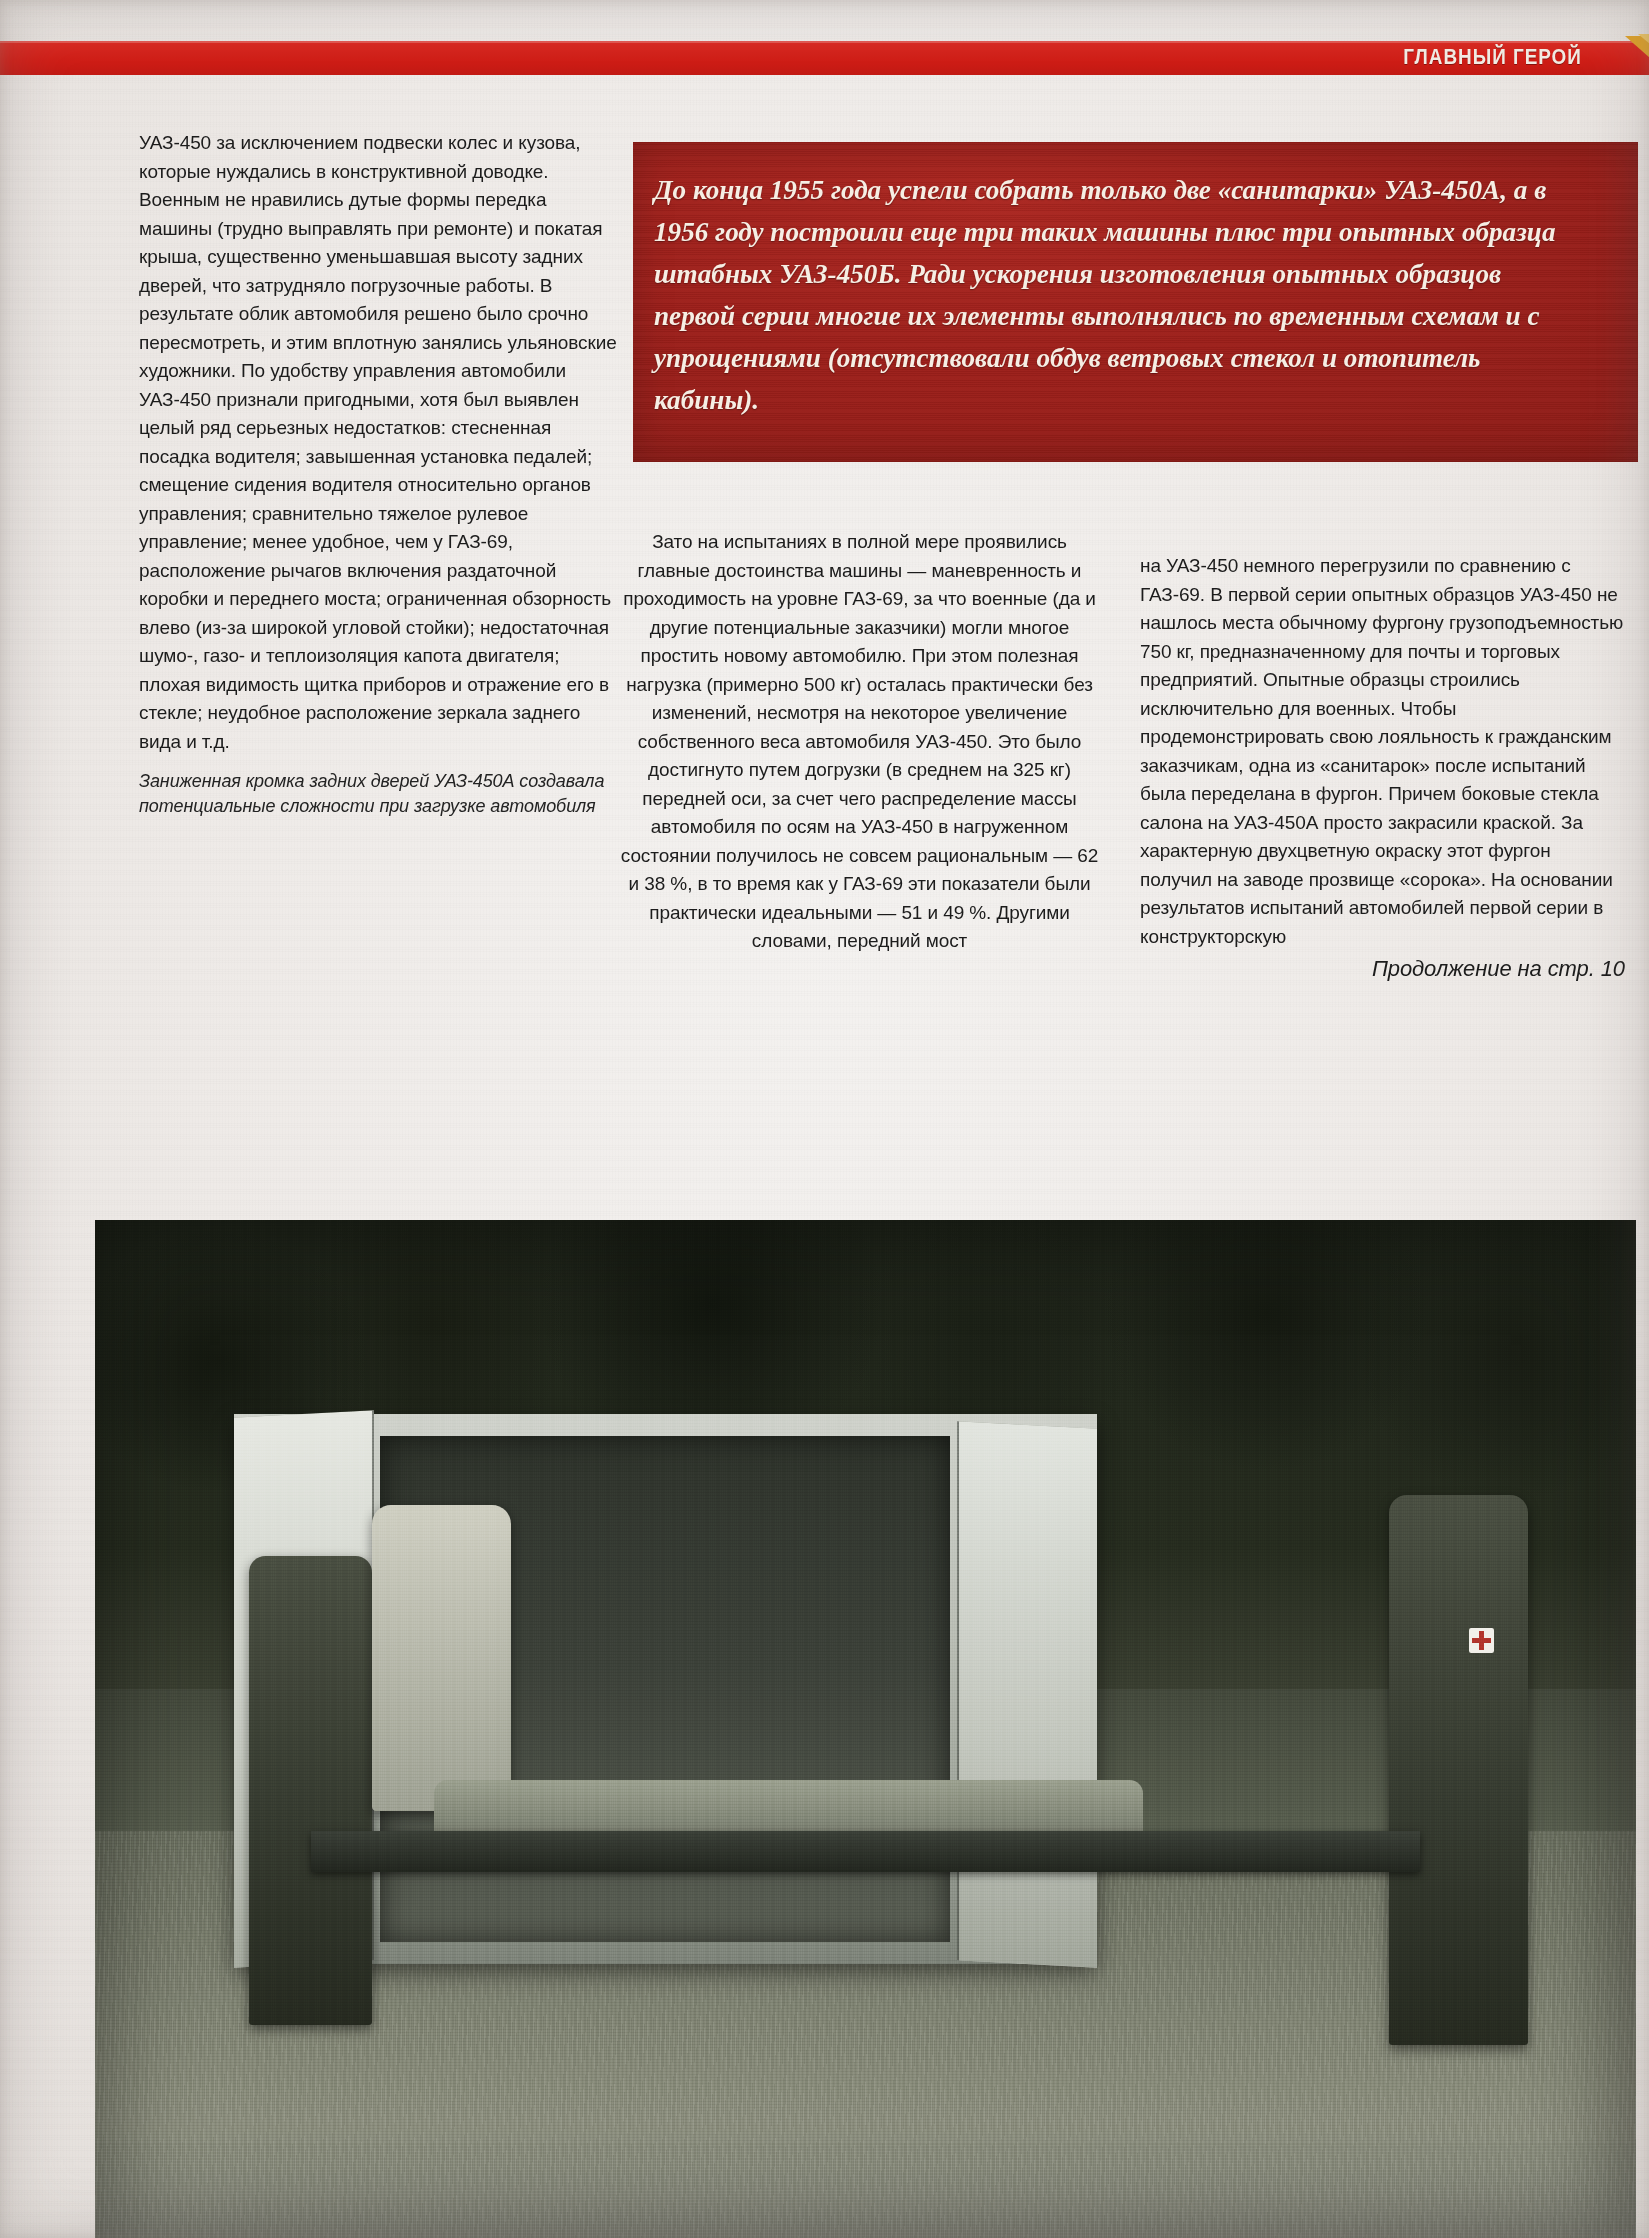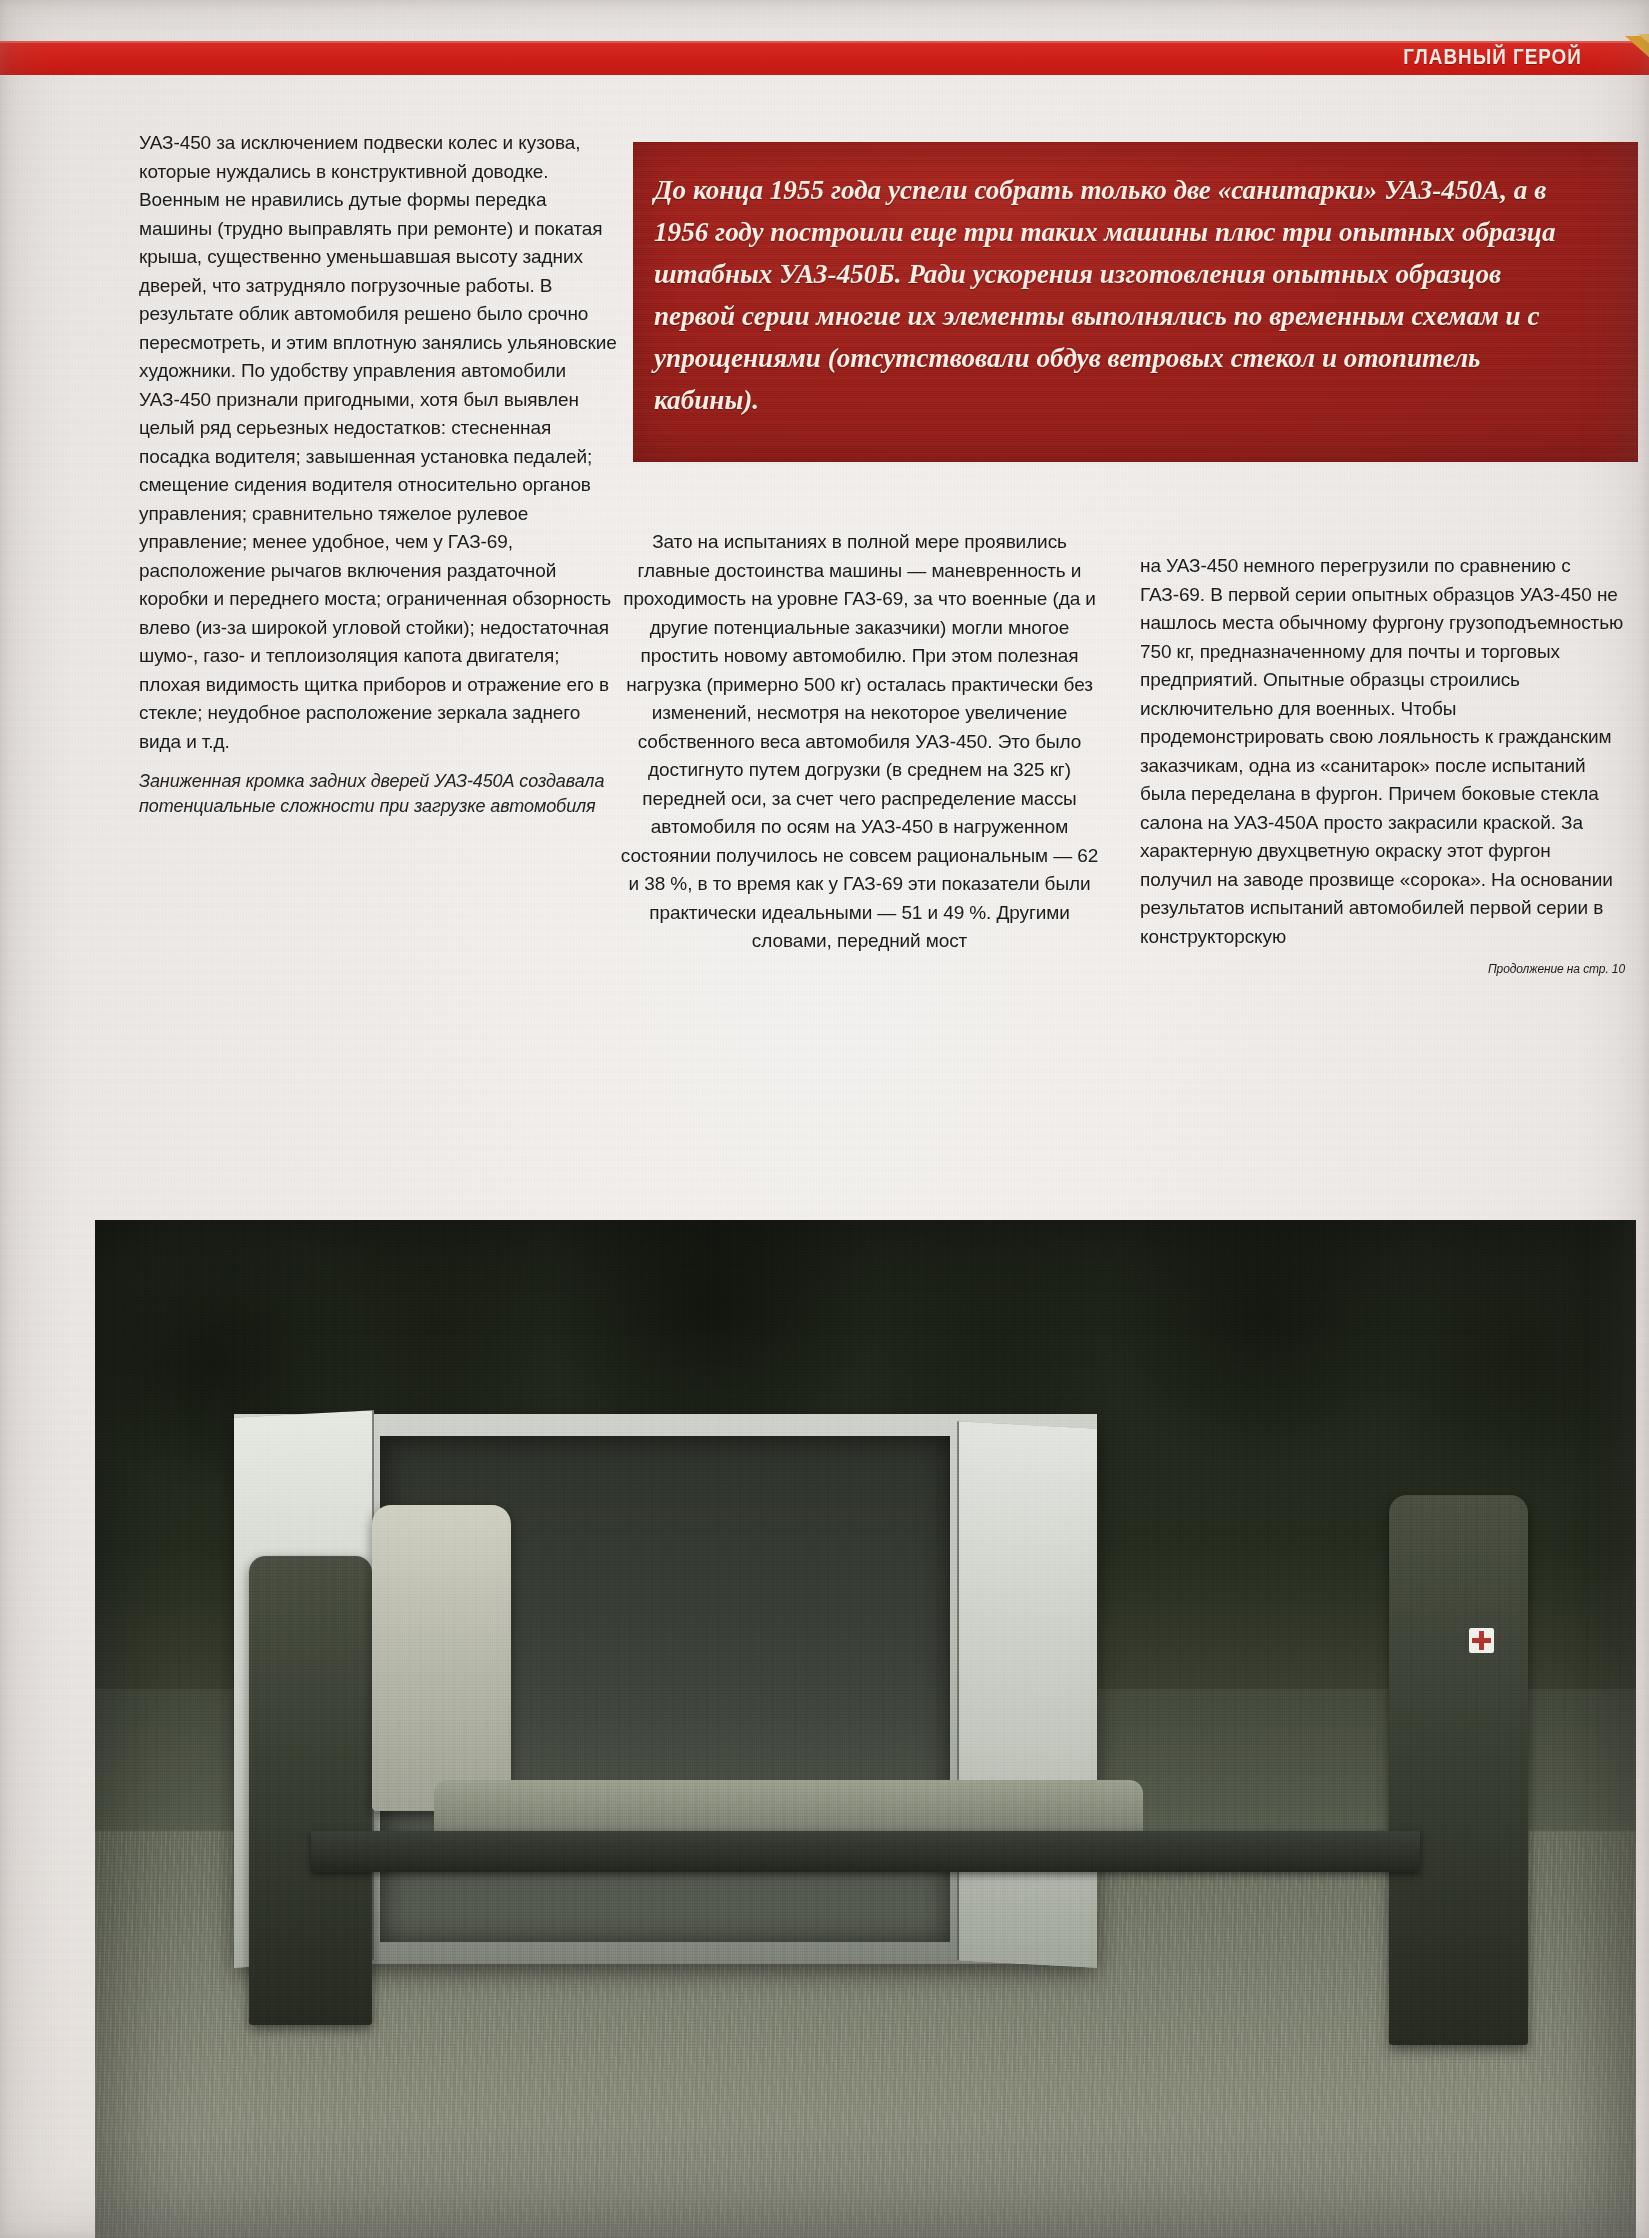--- a/index.html
+++ b/index.html
@@ -101,21 +101,21 @@
   .caption{
     font-style:italic;
     font-size:18px;
     line-height:24.4px;
     color:#232323;
     margin-top:13.3px;
     display:block;
   }
   .contin{
     font-style:italic;
-    font-size:12px;
+    font-size:22px;
     line-height:28px;
     text-align:right;
     display:block;
     margin-top:4.4px;
     color:#1c1c1c;
   }
 
   
   .callout{
     position:absolute;

